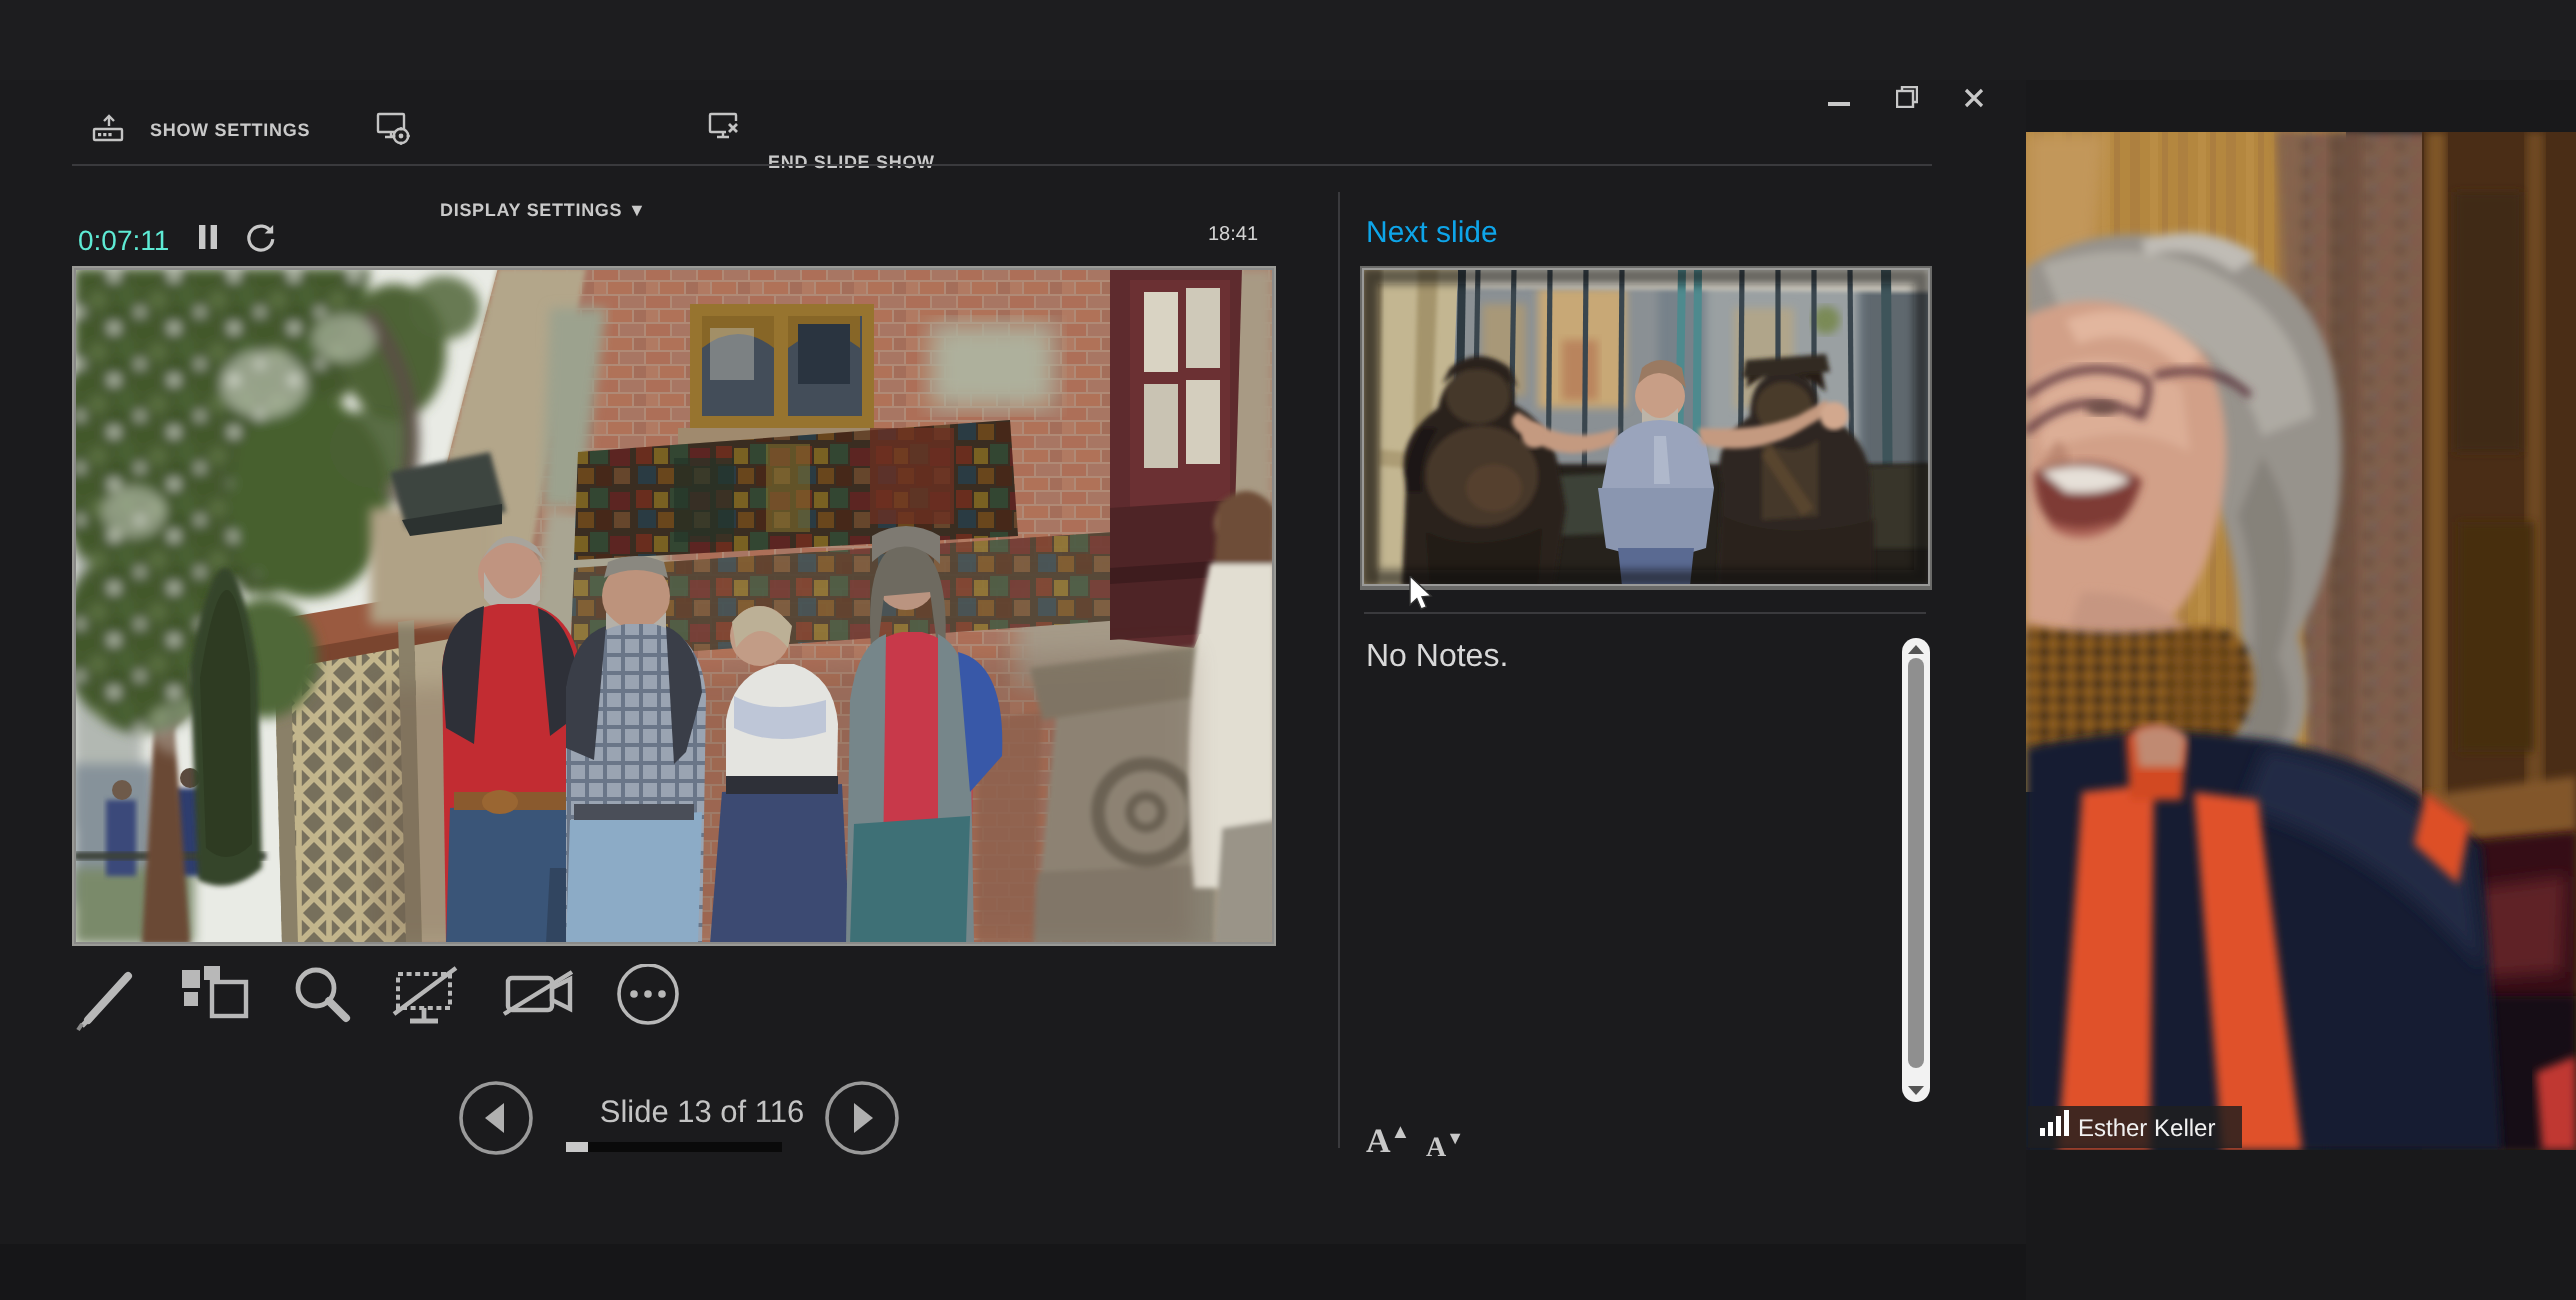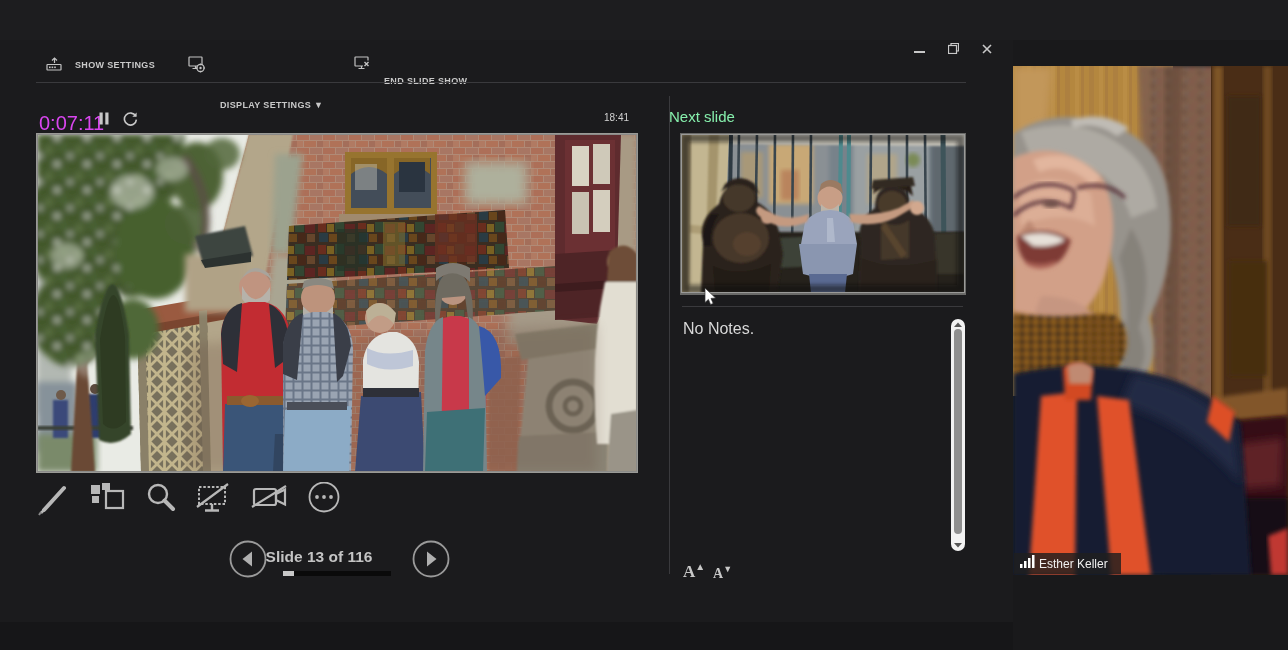--- a/index.html
+++ b/index.html
@@ -61,21 +61,21 @@
 
   <div class="abs" style="left:914px;top:51px;width:11px;height:2px;background:#c8c8c8;"></div>
   <svg class="abs" style="left:948px;top:43px;" width="11" height="11" viewBox="0 0 11 11">
     <rect x="0.5" y="2.5" width="8" height="8" fill="none" stroke="#c8c8c8" stroke-width="1.2"></rect>
     <path d="M3,2.5 L3,0.5 L10.5,0.5 L10.5,8 L8.5,8" fill="none" stroke="#c8c8c8" stroke-width="1.2"></path>
   </svg>
   <svg class="abs" style="left:982px;top:44px;" width="10" height="10" viewBox="0 0 10 10">
     <path d="M1,1 L9,9 M9,1 L1,9" stroke="#c8c8c8" stroke-width="1.6"></path>
   </svg>
 
-  <div class="abs" style="left:39px;top:112px;font-size:20px;color:#d946ef;">0:07:11</div>
+  <div class="abs" style="left:39px;top:112px;font-size:14px;color:#5eead4;">0:07:11</div>
   <svg class="abs" style="left:99px;top:112px;" width="10" height="13" viewBox="0 0 10 13">
     <rect x="0.5" y="0.5" width="3.2" height="12" fill="#c8c8c8"></rect>
       <rect x="6.3" y="0.5" width="3.2" height="12" fill="#c8c8c8"></rect>
   </svg>
   <svg class="abs" style="left:123px;top:111px;" width="15" height="15" viewBox="0 0 15 15">
     <path d="M12.7,5.2 A6 6 0 1 0 13.4,8.6" fill="none" stroke="#c8c8c8" stroke-width="1.6"></path>
     <path d="M13.6,1.5 L13.6,5.8 L9.3,5.8 Z" fill="#c8c8c8"></path>
   </svg>
   <div class="abs" style="left:604px;top:112px;font-size:10px;color:#d2d2d2;">18:41</div>
 
@@ -286,21 +286,21 @@
       <path d="M450,338 L448,218 Q446,190 432,183 L432,338 Z" fill="#76868a"></path>
       <path d="M390,278 L448,274 L446,338 L388,338 Z" fill="#3e7076"></path>
       <path d="M442,192 Q466,198 464,244 L448,262 L444,214 Z" fill="#3858a8"></path>
     </g>
 
     <path d="M236,338 L238,300 L246,300 L246,338 Z" fill="#2c3a50" opacity="0.6"></path>
 
     <rect x="0.5" y="0.5" width="599" height="337" fill="none" stroke="#8a8a88" stroke-width="1"></rect>
   </svg>
 
-  <div class="abs" style="left:669px;top:108px;font-size:15px;color:#86efac;">Next slide</div>
+  <div class="abs" style="left:683px;top:108px;font-size:15px;color:#0ea5e9;">Next slide</div>
   <div class="abs" style="left:680px;top:133px;width:286px;height:162px;background:#6a6a68;"></div>
   <svg class="abs" style="left:681px;top:134px;" width="284" height="159" viewBox="0 0 284 159">
     <defs>
       <filter id="nb2">
           <feGaussianBlur stdDeviation="2"></feGaussianBlur>
         </filter>
       <filter id="nb1">
           <feGaussianBlur stdDeviation="1"></feGaussianBlur>
         </filter>
       <pattern id="nplaid" width="5" height="5" patternUnits="userSpaceOnUse">
@@ -445,21 +445,21 @@
         <circle cx="288" cy="15" r="1.9" fill="#b8b8b8" stroke="none"></circle>
         <circle cx="295" cy="15" r="1.9" fill="#b8b8b8" stroke="none"></circle>
       </g>
     </g>
   </svg>
 
   <svg class="abs" style="left:229px;top:540px;" width="38" height="38" viewBox="0 0 38 38">
     <circle cx="19" cy="19" r="17.5" fill="none" stroke="#9a9a9a" stroke-width="1.8"></circle>
     <path d="M23,11.5 L13.5,19 L23,26.5 Z" fill="#b0b0b0"></path>
   </svg>
-  <div class="abs" style="left:249px;top:548px;width:140px;text-align:center;font-size:15.5px;color:#c4c4c4;white-space:nowrap;font-weight:bold;">Slide 13 of 116</div>
+  <div class="abs" style="left:281px;top:548px;width:140px;text-align:center;font-size:15.5px;color:#c4c4c4;white-space:nowrap;">Slide 13 of 116</div>
   <svg class="abs" style="left:412px;top:540px;" width="38" height="38" viewBox="0 0 38 38">
     <circle cx="19" cy="19" r="17.5" fill="none" stroke="#9a9a9a" stroke-width="1.8"></circle>
     <path d="M15,11.5 L24.5,19 L15,26.5 Z" fill="#b0b0b0"></path>
   </svg>
   <div class="abs" style="left:283px;top:571px;width:108px;height:5px;background:#0a0a0a;"></div>
   <div class="abs" style="left:283px;top:571px;width:11px;height:5px;background:#c8c8c8;"></div>
   <svg class="abs" style="left:1013px;top:66px;" width="275" height="509" viewBox="0 0 275 509">
     <defs>
       <filter id="wb2">
           <feGaussianBlur stdDeviation="2"></feGaussianBlur>

